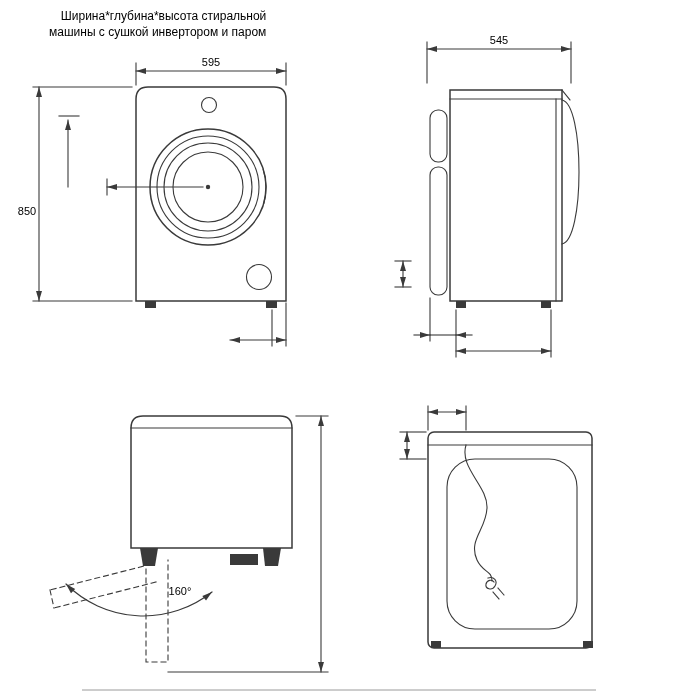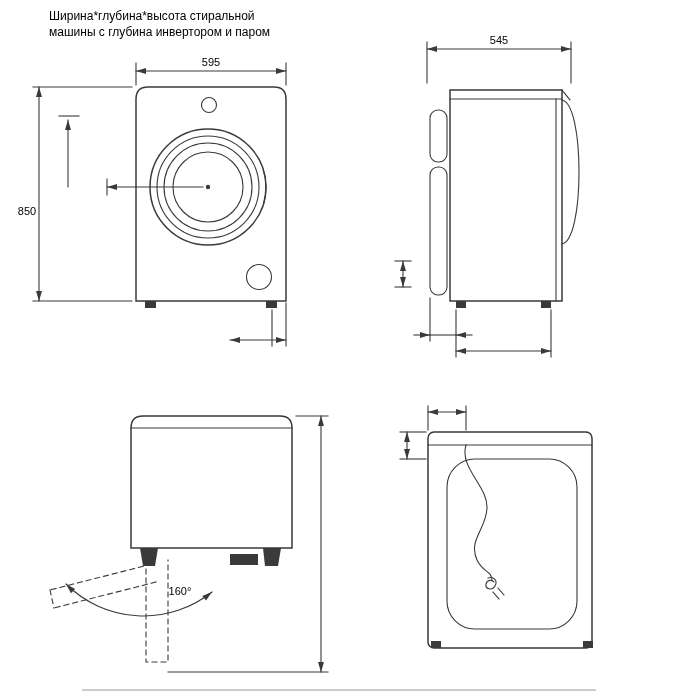--- a/index.html
+++ b/index.html
@@ -1,34 +1,34 @@
 <!DOCTYPE html>
 <html style="--line: #3a3a3a;"><head>
 <meta charset="utf-8">
 <style>
   html,body{margin:0;padding:0;background:#fff;}
   .page{position:relative;width:596px;height:700px;background:#fff;overflow:hidden;
-        font-family:"Liberation Sans",sans-serif;}
+        font-family:"Liberation Sans",sans-serif;text-align:right;}
   .title{position:absolute;left:49px;top:8px;font-size:12px;line-height:16px;color:#000;}
   svg{position:absolute;left:0;top:0;}
   .ln{fill:none;stroke:var(--line,#3a3a3a);stroke-width:1.1px;stroke-linecap:square;}
   .ln2{fill:none;stroke:var(--line,#3a3a3a);stroke-width:1.5px;stroke-linecap:square;}
   .dash{stroke-dasharray:5 4;}
   .dark{fill:var(--line,#3a3a3a);stroke:none;}
   .faint{stroke:#9a9a9a;stroke-width:1px;}
   .dim-label{font-family:"Liberation Sans",sans-serif;font-size:11px;fill:#000;}
 </style>
 </head>
 <body>
 
 <div class="page">
 
   <div class="title">
     <div>Ширина*глубина*высота стиральной</div>
-    <div>машины с глубина инвертором и паром</div>
+    <div>машины с сушкой инвертором и паром</div>
   </div>
 
   <svg width="700" height="700" viewBox="0 0 700 700">
     <defs>
       <marker id="as" markerWidth="12" markerHeight="8" refX="1" refY="4" orient="auto" markerUnits="userSpaceOnUse">
         <path d="M11,1 L1,4 L11,7 Z" fill="#3a3a3a"></path>
       </marker>
       <marker id="ae" markerWidth="12" markerHeight="8" refX="11" refY="4" orient="auto" markerUnits="userSpaceOnUse">
         <path d="M1,1 L11,4 L1,7 Z" fill="#3a3a3a"></path>
       </marker>

